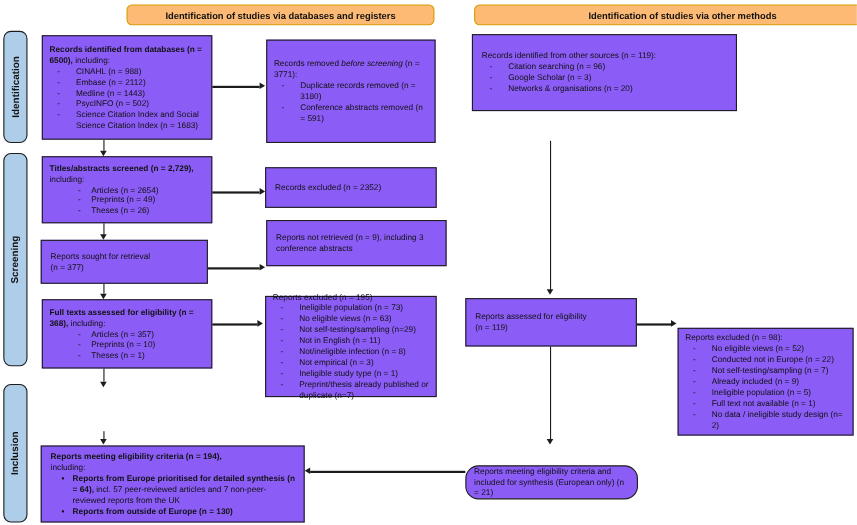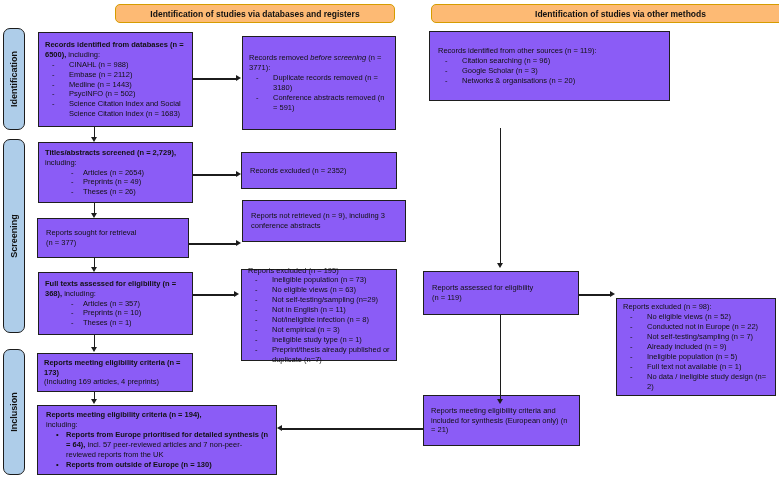--- a/index.html
+++ b/index.html
@@ -70,24 +70,20 @@
     <div>(n = 377)</div>
   </div>
 
   <div class="box" style="left:38px;top:272px;width:155px;height:63px;">
     <div><b>Full texts assessed for eligibility (n = 368),</b><span> including:</span></div>
     <div class="li-lg">Articles (n = 357)</div>
     <div class="li-lg">Preprints (n = 10)</div>
     <div class="li-lg">Theses (n = 1)</div>
   </div>
 
-  <div class="box" style="left:37px;top:353px;width:156px;height:39px;">
-    <div><b>Reports meeting eligibility criteria (n = 173)</b></div>
-    <div>(Including 169 articles, 4 preprints)</div>
-  </div>
 
   <div class="box" style="left:37px;top:405px;width:240px;height:70px;padding-left:8px;">
     <div><b>Reports meeting eligibility criteria (n = 194),</b></div>
     <div>including:</div>
     <div class="bullet"><b>Reports from Europe prioritised for detailed synthesis (n = 64),</b><span class="nb"> incl. 57 peer-reviewed articles and 7 non-peer-reviewed reports from the UK</span></div>
     <div class="bullet"><b>Reports from outside of Europe (n = 130)</b></div>
   </div>
 
   <div class="box" style="left:242px;top:36px;width:154px;height:94px;">
     <div><span>Records removed </span><i>before screening</i><span> (n = 3771):</span></div>
@@ -131,21 +127,21 @@
     <div>Reports excluded (n = 98):</div>
     <div class="li">No eligible views (n = 52)</div>
     <div class="li">Conducted not in Europe (n = 22)</div>
     <div class="li">Not self-testing/sampling (n = 7)</div>
     <div class="li">Already included (n = 9)</div>
     <div class="li">Ineligible population (n = 5)</div>
     <div class="li">Full text not available (n = 1)</div>
     <div class="li">No data / ineligible study design (n= 2)</div>
   </div>
 
-  <div class="box" style="left:423px;top:395px;width:157px;height:51px;padding-left:7px;">
+  <div class="box" style="left:423px;top:423px;width:157px;height:31px;padding-left:7px;border-radius:12px;">
     <div>Reports meeting eligibility criteria and included for synthesis (European only) (n = 21)</div>
   </div>
 
   <div class="aline" style="left:193px;top:78.3px;width:43px;height:1.4px;"></div>
   <div class="head head-right" style="left:236px;top:75.4px;"></div>
 
   <div class="aline" style="left:94px;top:127px;width:1.4px;height:10px;"></div>
   <div class="head head-down" style="left:91.2px;top:136.5px;"></div>
 
   <div class="aline" style="left:193px;top:174.3px;width:43px;height:1.4px;"></div>

